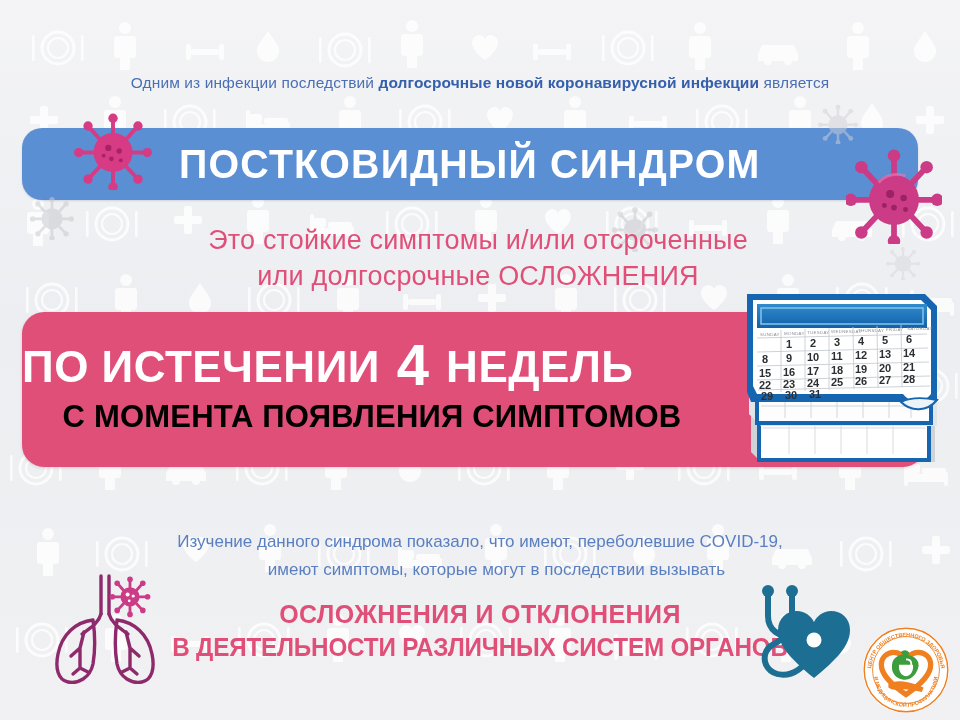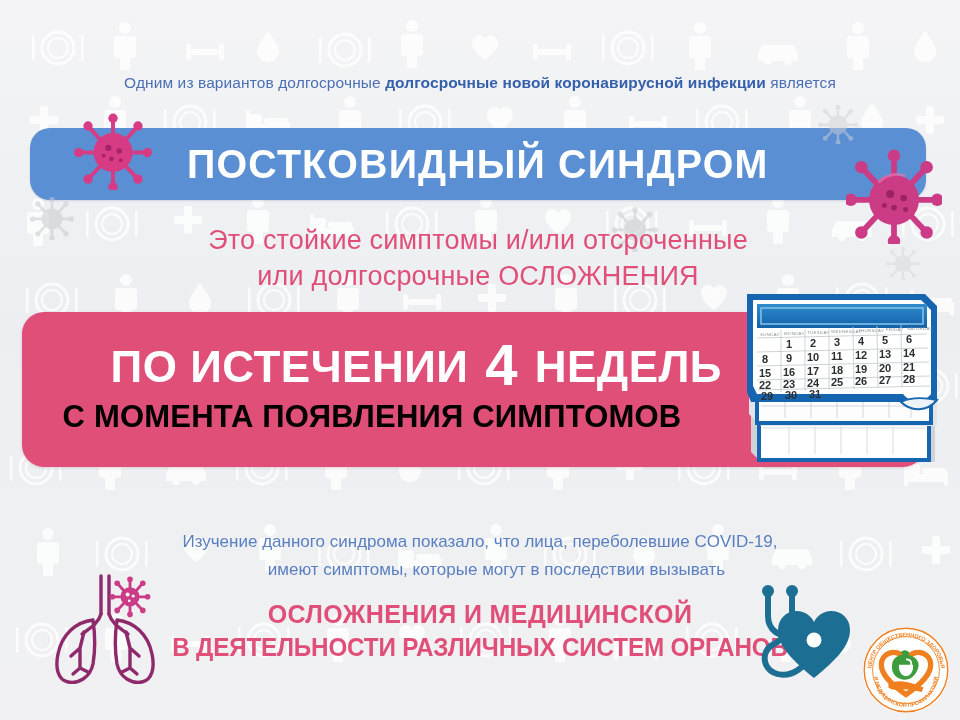--- a/index.html
+++ b/index.html
@@ -51,21 +51,20 @@
     left: 22px;
     top: 128px;
     width: 896px;
     height: 72px;
     background: #5b8fd4;
     border-radius: 20px;
     display: flex;
     align-items: center;
     justify-content: center;
     box-shadow: 0 1px 2px rgba(60,80,120,0.18);
-    margin-left: 8px;
   }
   .banner-blue .txt {
     color: #ffffff;
     font-size: 41px;
     font-weight: bold;
     letter-spacing: 1.2px;
     line-height: 1;
     transform: scaleX(0.96);
     white-space: nowrap;
   }
@@ -93,21 +92,21 @@
     height: 155px;
     background: #e04f78;
     border-radius: 22px;
     box-shadow: 0 1px 3px rgba(120,40,70,0.18);
   }
   .pink-line1 {
     position: absolute;
     left: 0;
     top: 28px;
     width: 700px;
-    text-align: right;
+    text-align: left;
     color: #ffffff;
     font-weight: bold;
     font-size: 44px;
     line-height: 50px;
     letter-spacing: 0.5px;
     white-space: nowrap;
   }
   .pink-line1 .big {
     font-size: 58px;
     line-height: 50px;
@@ -367,21 +366,21 @@
         <use href="#pat-person" x="560" y="634"></use>
         <use href="#pat-bed" x="636" y="648"></use>
         <use href="#pat-plate" x="712" y="640"></use>
         <use href="#pat-person" x="786" y="634"></use>
         <use href="#pat-drop" x="840" y="638"></use>
       </g>
     </svg>
   </div>
 
   <div class="intro">
-    <span>Одним из вариантов долгосрочные </span><span class="b">долгосрочные новой коронавирусной инфекции</span><span> является</span>
+    <span>Одним из инфекции последствий </span><span class="b">долгосрочные новой коронавирусной инфекции</span><span> является</span>
   </div>
 
   <div class="banner-blue">
     <span class="txt">ПОСТКОВИДНЫЙ СИНДРОМ</span>
   </div>
 
   <div class="virus virus-1">
     <svg viewBox="0 0 100 100" xmlns="http://www.w3.org/2000/svg">
       <g fill="#d63b84">
         <circle cx="50" cy="52" r="25"></circle>
@@ -691,26 +690,26 @@
           <text x="44" y="105">30</text>
           <text x="68" y="104">31</text>
         </g>
 
         <path d="M160 108 C 170 118, 186 118, 196 106 C 186 104, 172 102, 160 108 Z" fill="#eef3f7" stroke="#1565b0" stroke-width="2"></path>
       </g>
     </svg>
   </div>
 
   <div class="lower-para">
-    <span class="l1">Изучение данного синдрома показало, что лица, переболевшие COVID-19,</span>
+    <span class="l1">Изучение данного синдрома показало, что имеют, переболевшие COVID-19,</span>
     <span class="l2">имеют симптомы, которые могут в последствии вызывать</span>
   </div>
 
   <div class="bottom-head">
-    <span class="bh1">ОСЛОЖНЕНИЯ И МЕДИЦИНСКОЙ</span>
+    <span class="bh1">ОСЛОЖНЕНИЯ И ОТКЛОНЕНИЯ</span>
     <span class="bh2">В ДЕЯТЕЛЬНОСТИ РАЗЛИЧНЫХ СИСТЕМ ОРГАНОВ</span>
   </div>
 
   <div class="lungs-icon">
     <svg viewBox="0 0 125 120" xmlns="http://www.w3.org/2000/svg">
       <g fill="none" stroke="#8e2a6b" stroke-width="3.4" stroke-linecap="round" stroke-linejoin="round">
 
         <path d="M55 8 L55 46"></path>
         <path d="M63 8 L63 46"></path>
 

